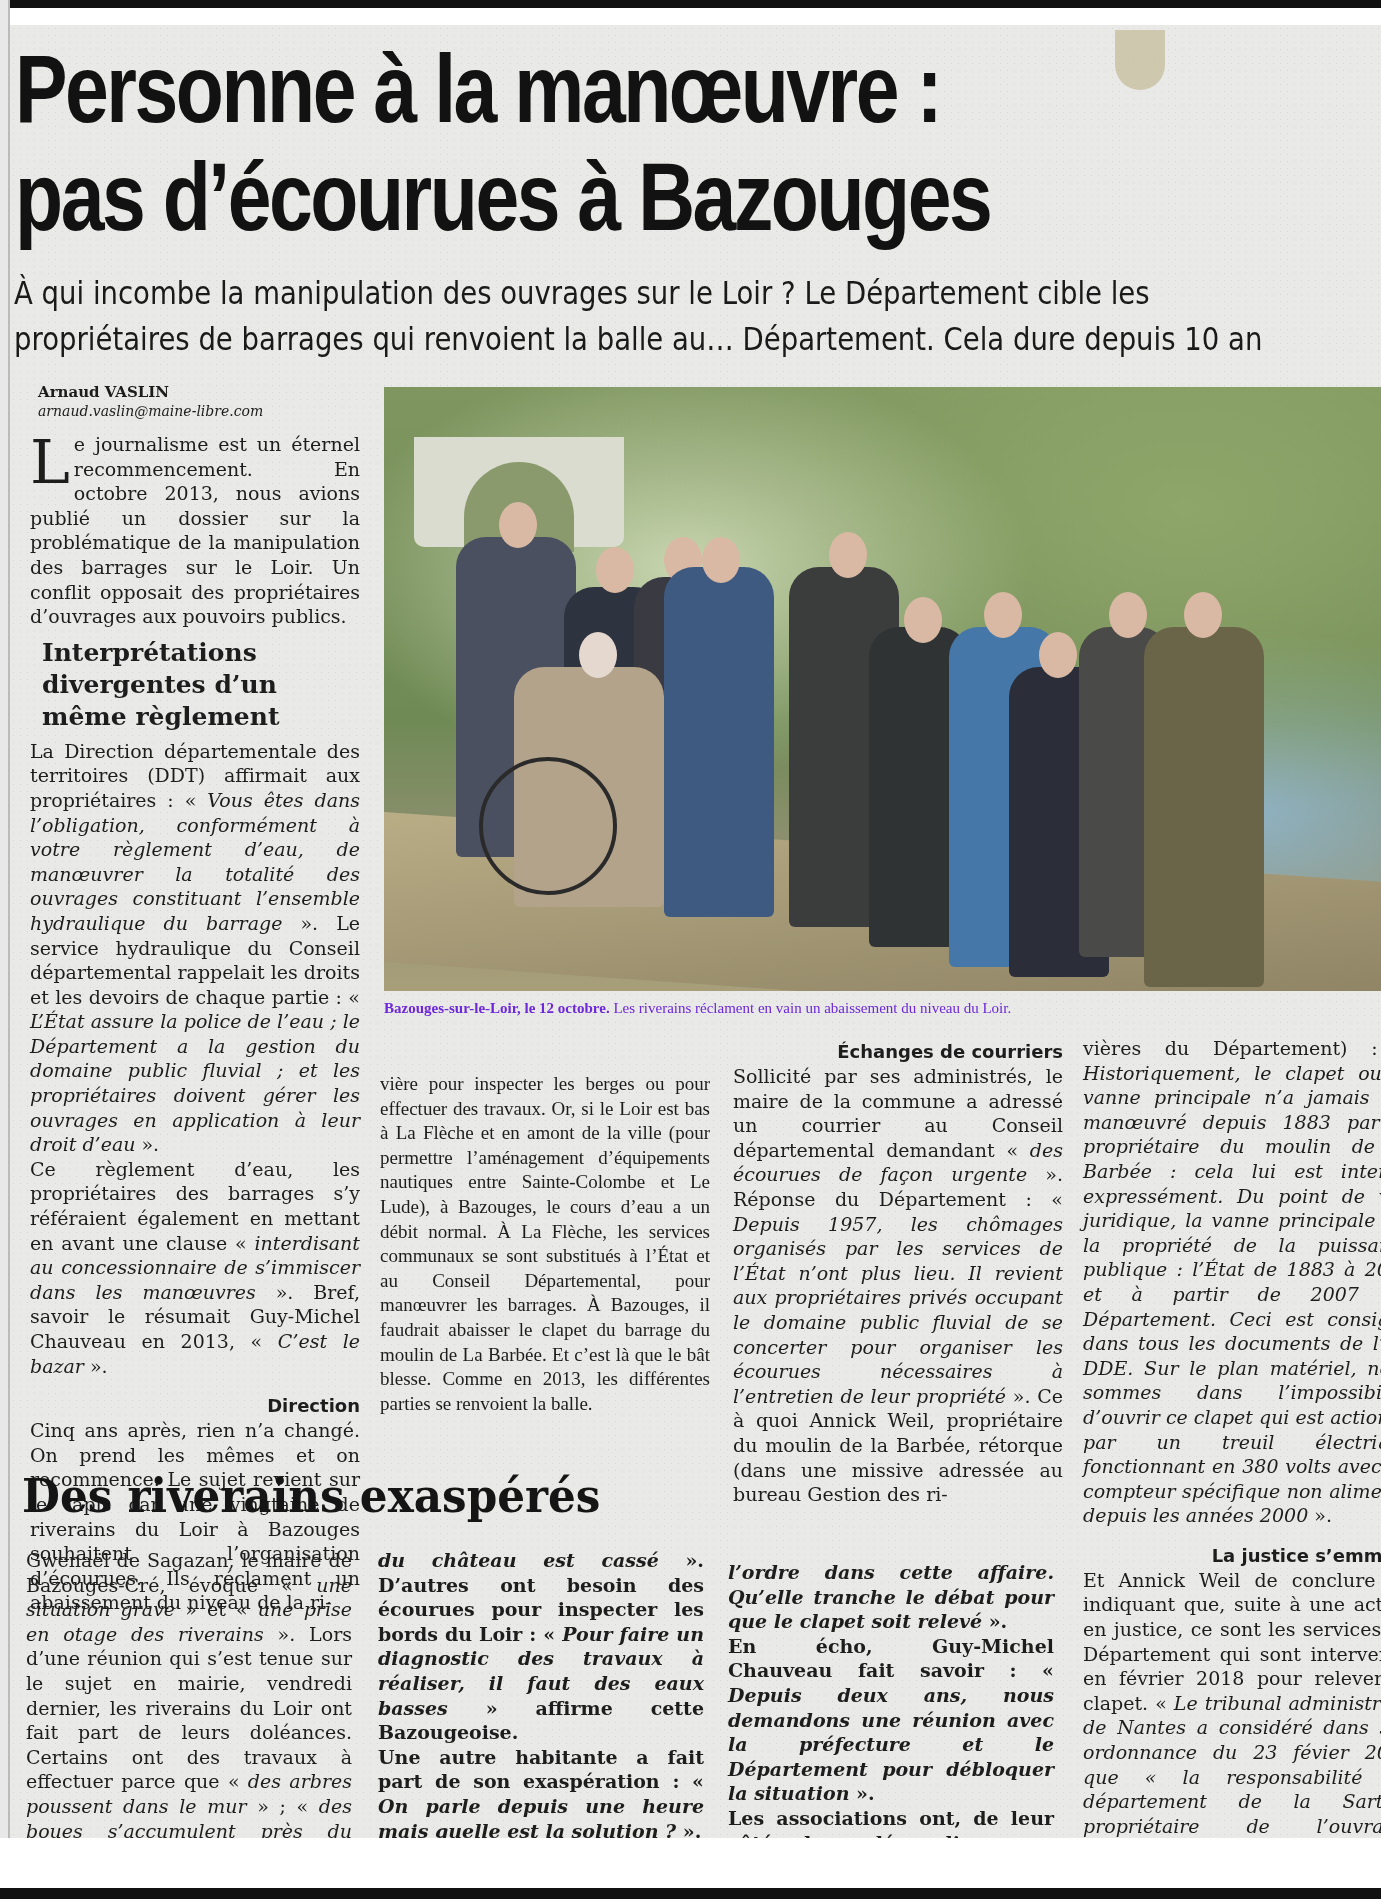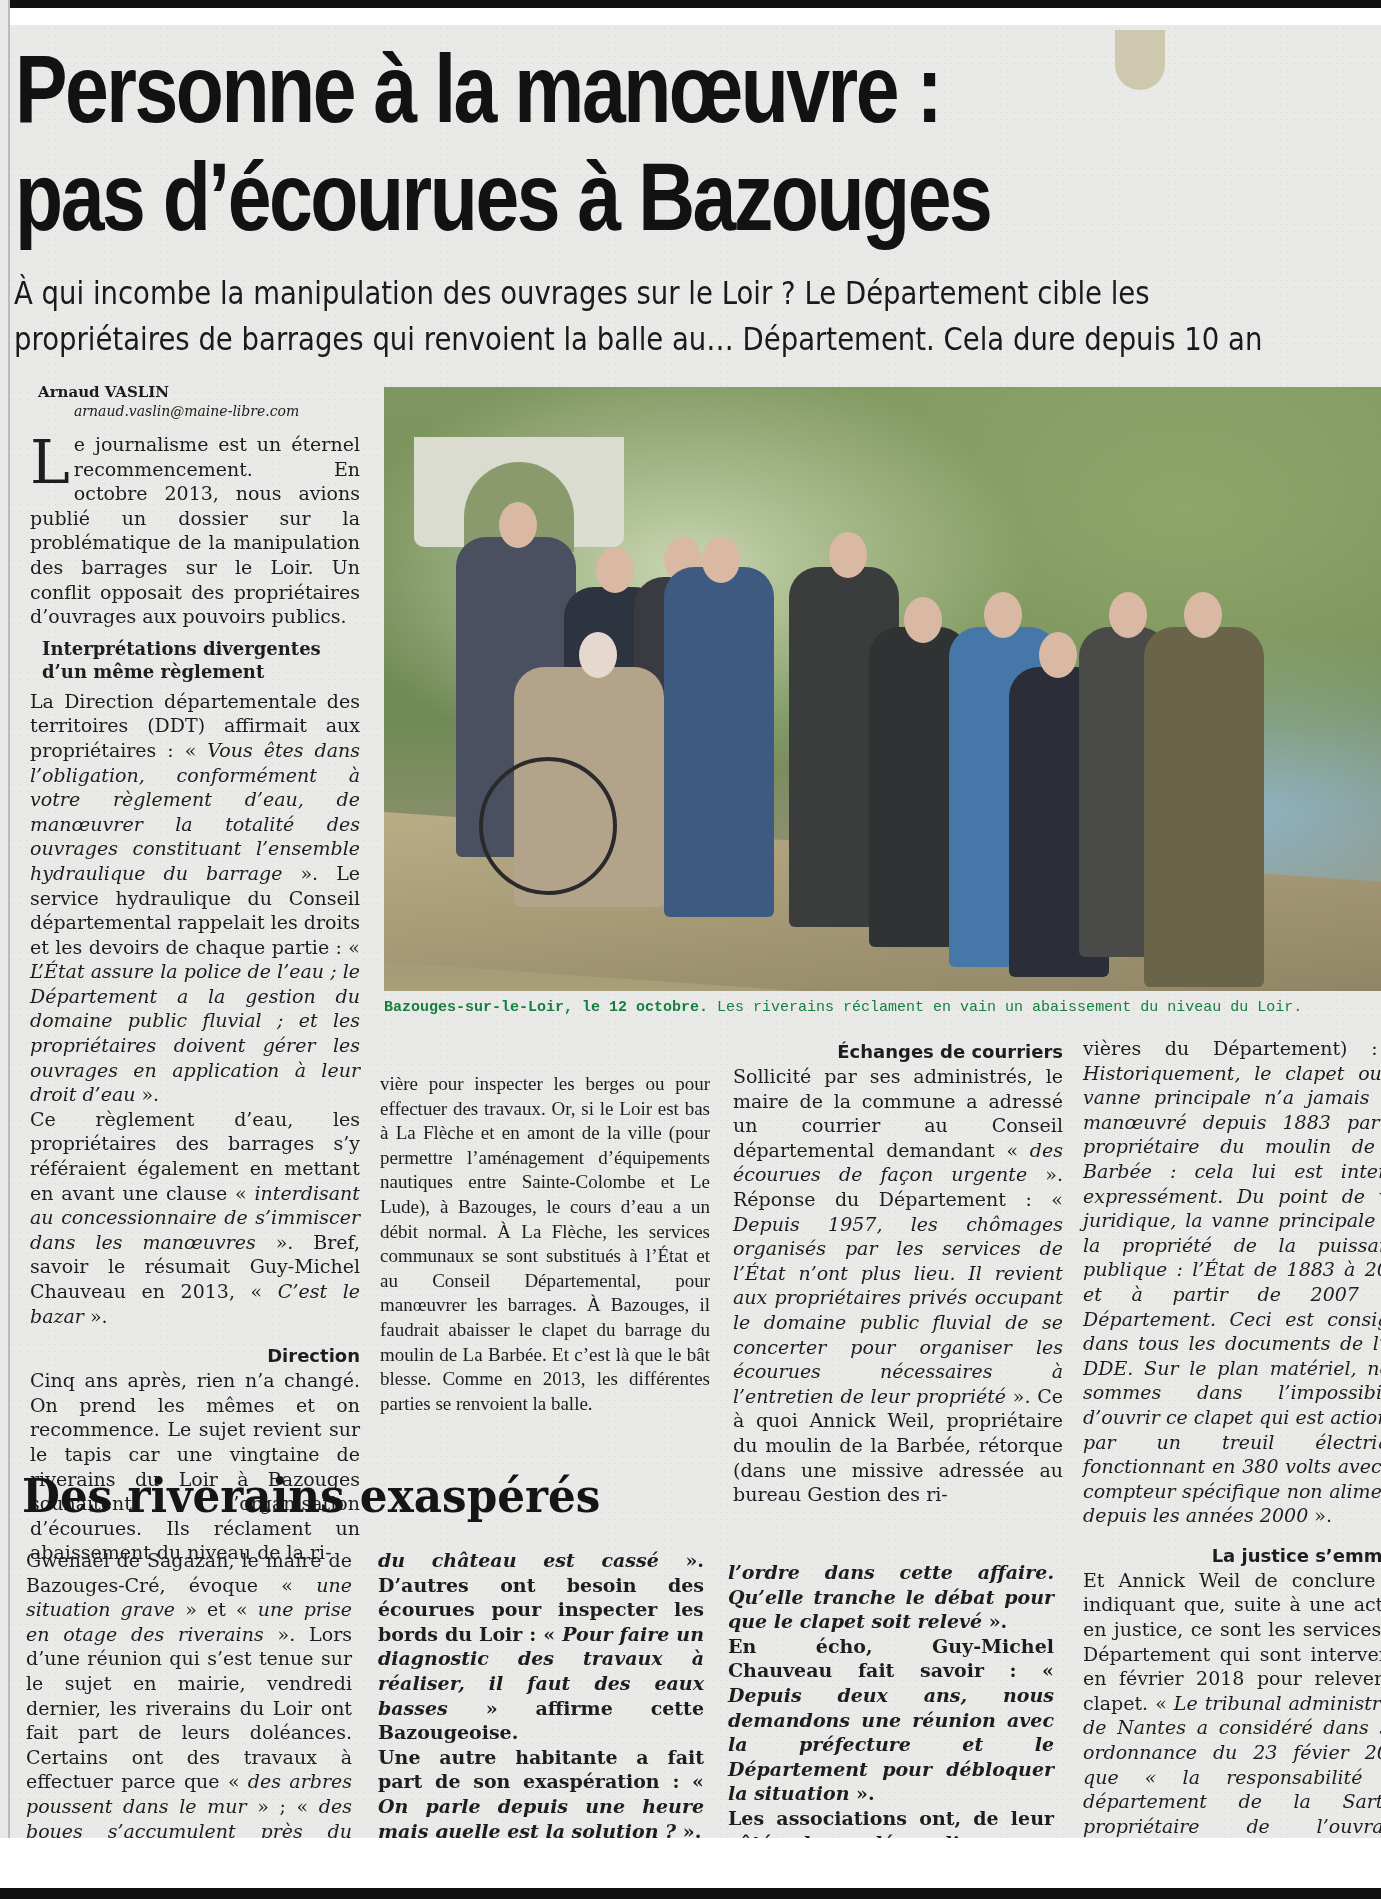--- a/index.html
+++ b/index.html
@@ -25,30 +25,30 @@
     transform:scaleX(0.82); transform-origin:left top;
     color:#121212; white-space:nowrap;
   }
   .standfirst {
     position:absolute; left:14px; top:270px; width:1400px;
     font-family:"DejaVu Sans", sans-serif; font-size:32px; line-height:46px;
     color:#1a1a1a; white-space:nowrap; transform:scaleX(0.86); transform-origin:left top;
   }
   .byline { position:absolute; left:38px; top:383px; }
   .author { font-weight:bold; font-size:15px; }
-  .email { font-style:italic; font-size:14px; margin-top:2px;margin-left:36px; }
+  .email { font-style:italic; font-size:14px; margin-top:2px; }
   .col {
     position:absolute; font-size:19px; line-height:24.6px;
     text-align:justify; color:#1d1d1d;
   }
   .col p { margin:0; }
   .col i { font-style:italic; }
   .dropcap { float:left; font-size:60px; line-height:52px; margin:4px 4px 0 0; }
   .subhead {
-    font-weight:bold; font-size:18px; line-height:23px; margin:8px 0 6px 12px; text-align:left;
+    font-weight:bold; font-size:25px; line-height:32px; margin:8px 0 6px 12px; text-align:left;
   }
   .sansHead {
     font-family:"DejaVu Sans", sans-serif; font-weight:bold; font-size:18px; line-height:24px;
     text-align:right; margin:0;
   }
   .photo {
     position:absolute; left:384px; top:387px; width:1000px; height:604px;
     background:
       radial-gradient(ellipse at 30% 30%, #c9d6b0 0%, transparent 35%),
       radial-gradient(ellipse at 80% 20%, #8fa66a 0%, transparent 45%),
@@ -56,21 +56,21 @@
       linear-gradient(180deg, #7f9660 0%, #6f8a55 55%, #8c8f6e 75%, #a89f7a 100%);
     overflow:hidden;
   }
   .photo .bridge { position:absolute; left:30px; top:50px; width:210px; height:110px; background:#d9dccf; border-radius:0 0 10px 10px; }
   .photo .arch { position:absolute; left:80px; top:75px; width:110px; height:90px; background:#8b9a6c; border-radius:55px 55px 0 0; }
   .photo .path { position:absolute; left:0; top:460px; width:1000px; height:150px; background:linear-gradient(170deg,#b9ad86,#8a7f61); transform:skewY(4deg); }
   .person { position:absolute; border-radius:30px 30px 6px 6px; }
   .head { position:absolute; width:38px; height:46px; border-radius:50%; background:#d9b9a3; }
   .caption {
     position:absolute; left:384px; top:998px; width:997px;
-    font-family:Liberation Mono, monospace; font-size:15px; line-height:20px; white-space:nowrap; color:#15803d;
+    font-family:Liberation Serif, serif; font-size:15px; line-height:20px; white-space:nowrap; color:#6d28d9;
   }
   .caption b { font-weight:bold; }
   .sectionHead {
     position:absolute; left:22px; top:1470px; margin:0;
     font-family:"DejaVu Serif", serif; font-size:46px; line-height:52px; color:#151515;
     transform:scaleX(0.95); transform-origin:left top;
   }
   .tear { position:absolute; left:0; top:1838px; width:1381px; height:50px; background:#fff; }
   .stain { position:absolute; left:1115px; top:30px; width:50px; height:60px; background:#c7c0a0; border-radius:0 0 25px 25px; opacity:.8; }
 </style>

